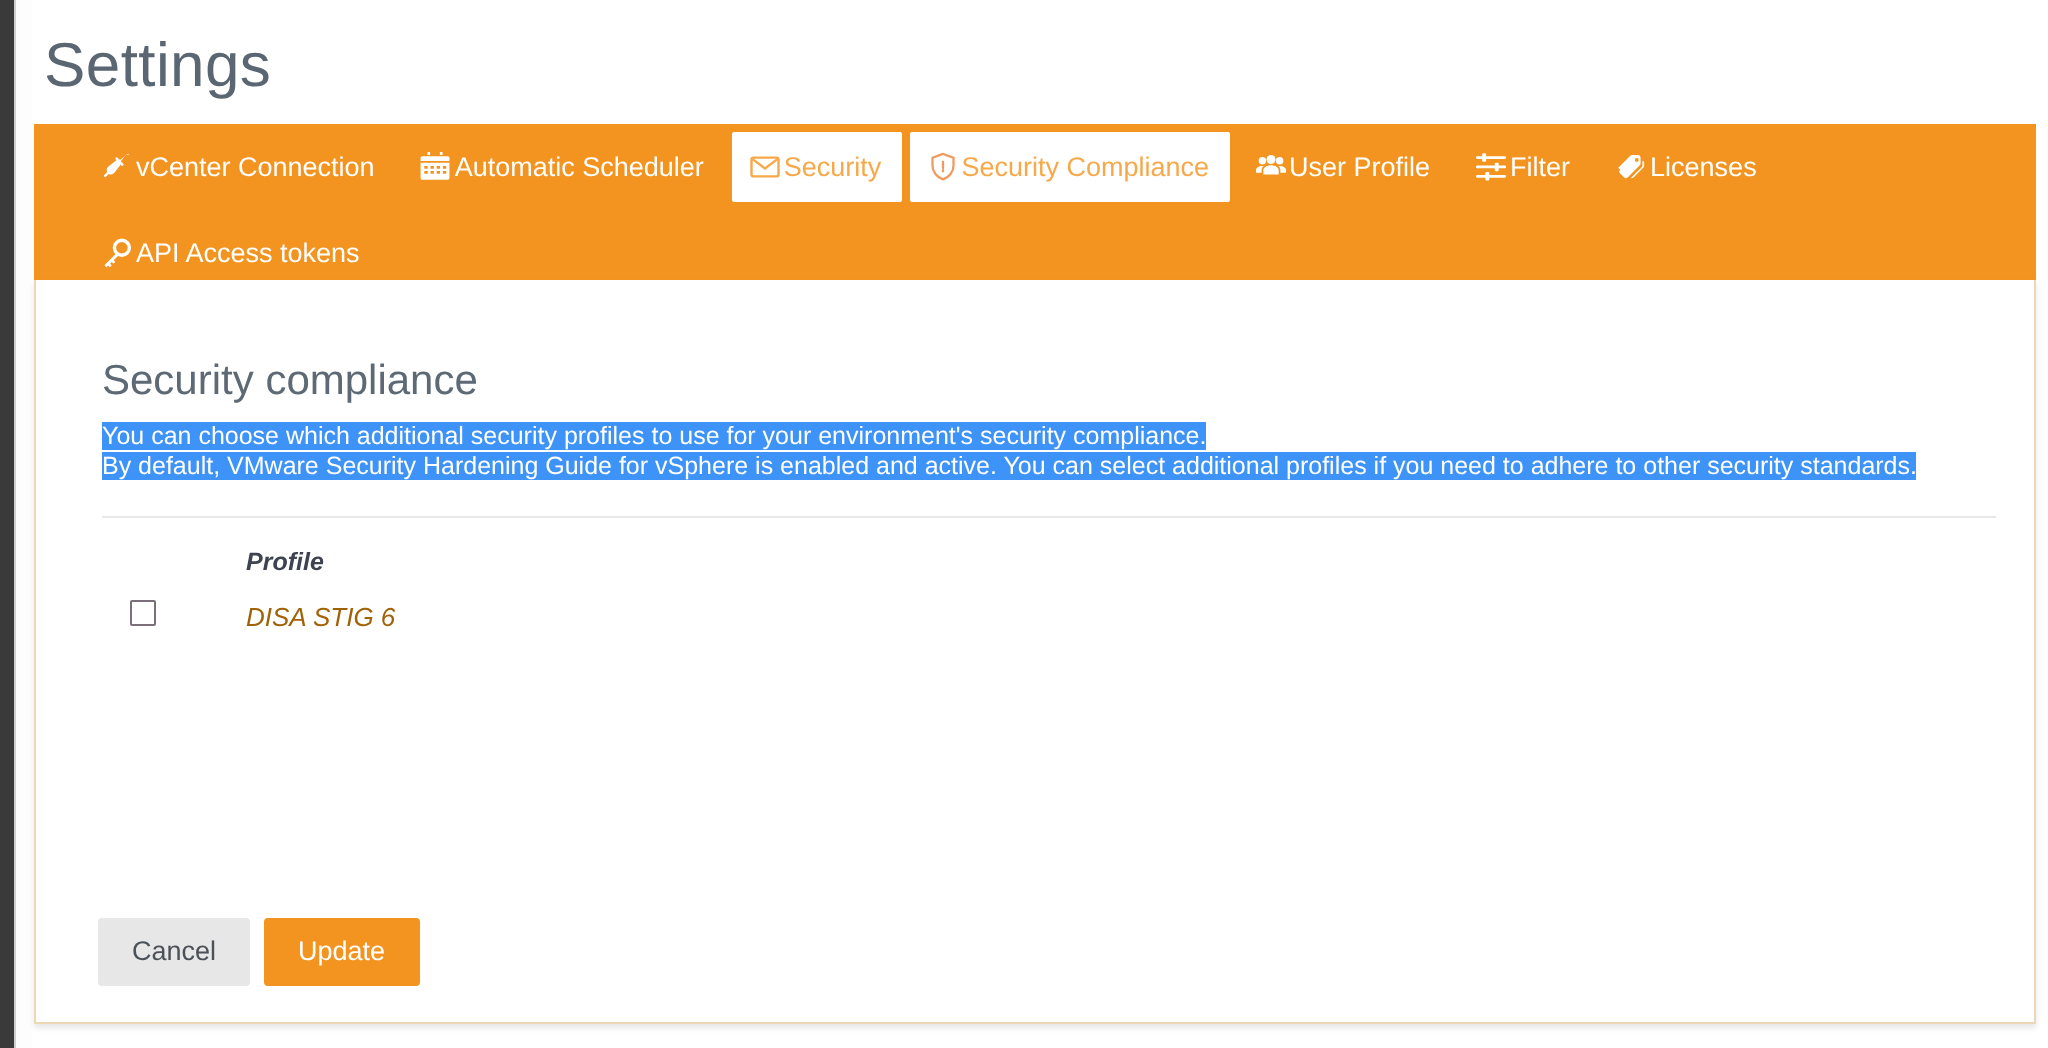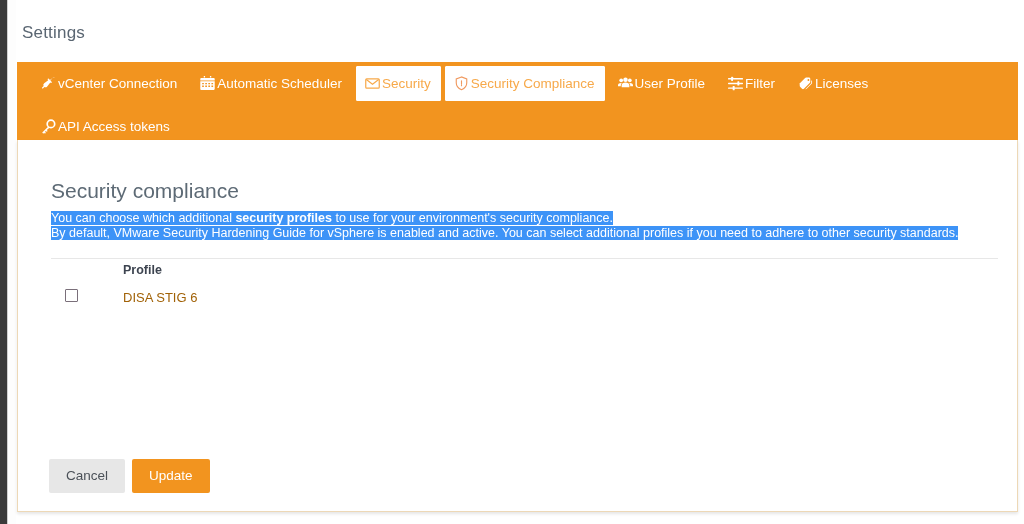--- a/index.html
+++ b/index.html
@@ -37,42 +37,42 @@
     left: 8px; top: 0;
     width: 8px; height: 524px;
     background: #fdfdfd;
   }
 
   
   #title {
     position: absolute;
     left: 22px;
     top: 18px;
-    font-size: 17px;
+    font-size: 31px;
     line-height: 30px;
     font-weight: normal;
     color: #5a6672;
     letter-spacing: .2px;
   }
 
   
   #tabbar {
     position: absolute;
     left: 17px;
     top: 62px;
     width: 1001px;
     background: #f2941f;
     padding: 0 0 0 0;
     box-sizing: border-box;
   }
   .tabrow {
     display: flex;
     align-items: center;
     flex-wrap: nowrap;
-    padding-left: 15px;
+    padding-left: 25px;
   }
   .tabrow.row2 { padding-bottom: 6px; }
   .tab {
     display: flex;
     align-items: center;
     gap: 2px;
     padding: 9px 9px 9px 8px;
     margin: 4px 4px 4px 0;
     font-size: 13.5px;
     line-height: 15px;
@@ -132,41 +132,42 @@
     font-size: 12.5px;
     line-height: 15px;
     color: #5a5a5a;
   }
   #desc .hl {
     background: #3d93f7;
     color: #ffffff;
     box-decoration-break: clone;
     -webkit-box-decoration-break: clone;
   }
-  #desc .hl b { font-weight: bold; }
+  #desc .hl b { font-weight: normal; }
   #desc .ln { display: block; }
 
   
   #divider {
     position: absolute;
     left: 33px;
     top: 118px;
     width: 947px;
     height: 1px;
     background: #e7e7e7;
   }
 
   
   #tbl {
     position: absolute;
     left: 33px;
-    top: 120px;
+    top: 131px;
     width: 964px;
     border-collapse: collapse;
     font-size: 13px;
+    font-style: italic;
   }
   #tbl th {
     text-align: left;
     font-size: 12.5px;
     font-weight: bold;
     color: #3d4450;
     padding: 3px 0 6px 0;
     border: none;
   }
   #tbl td {

